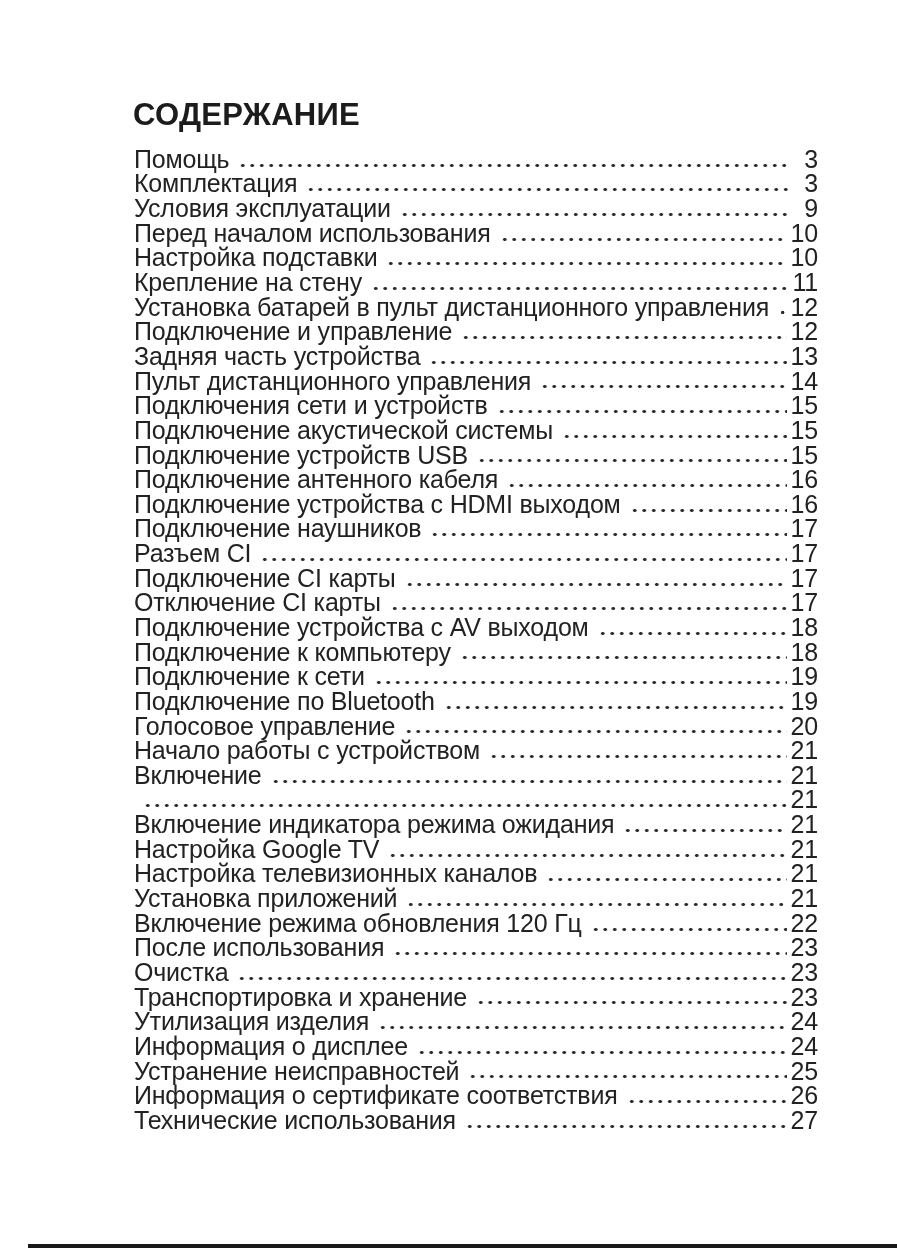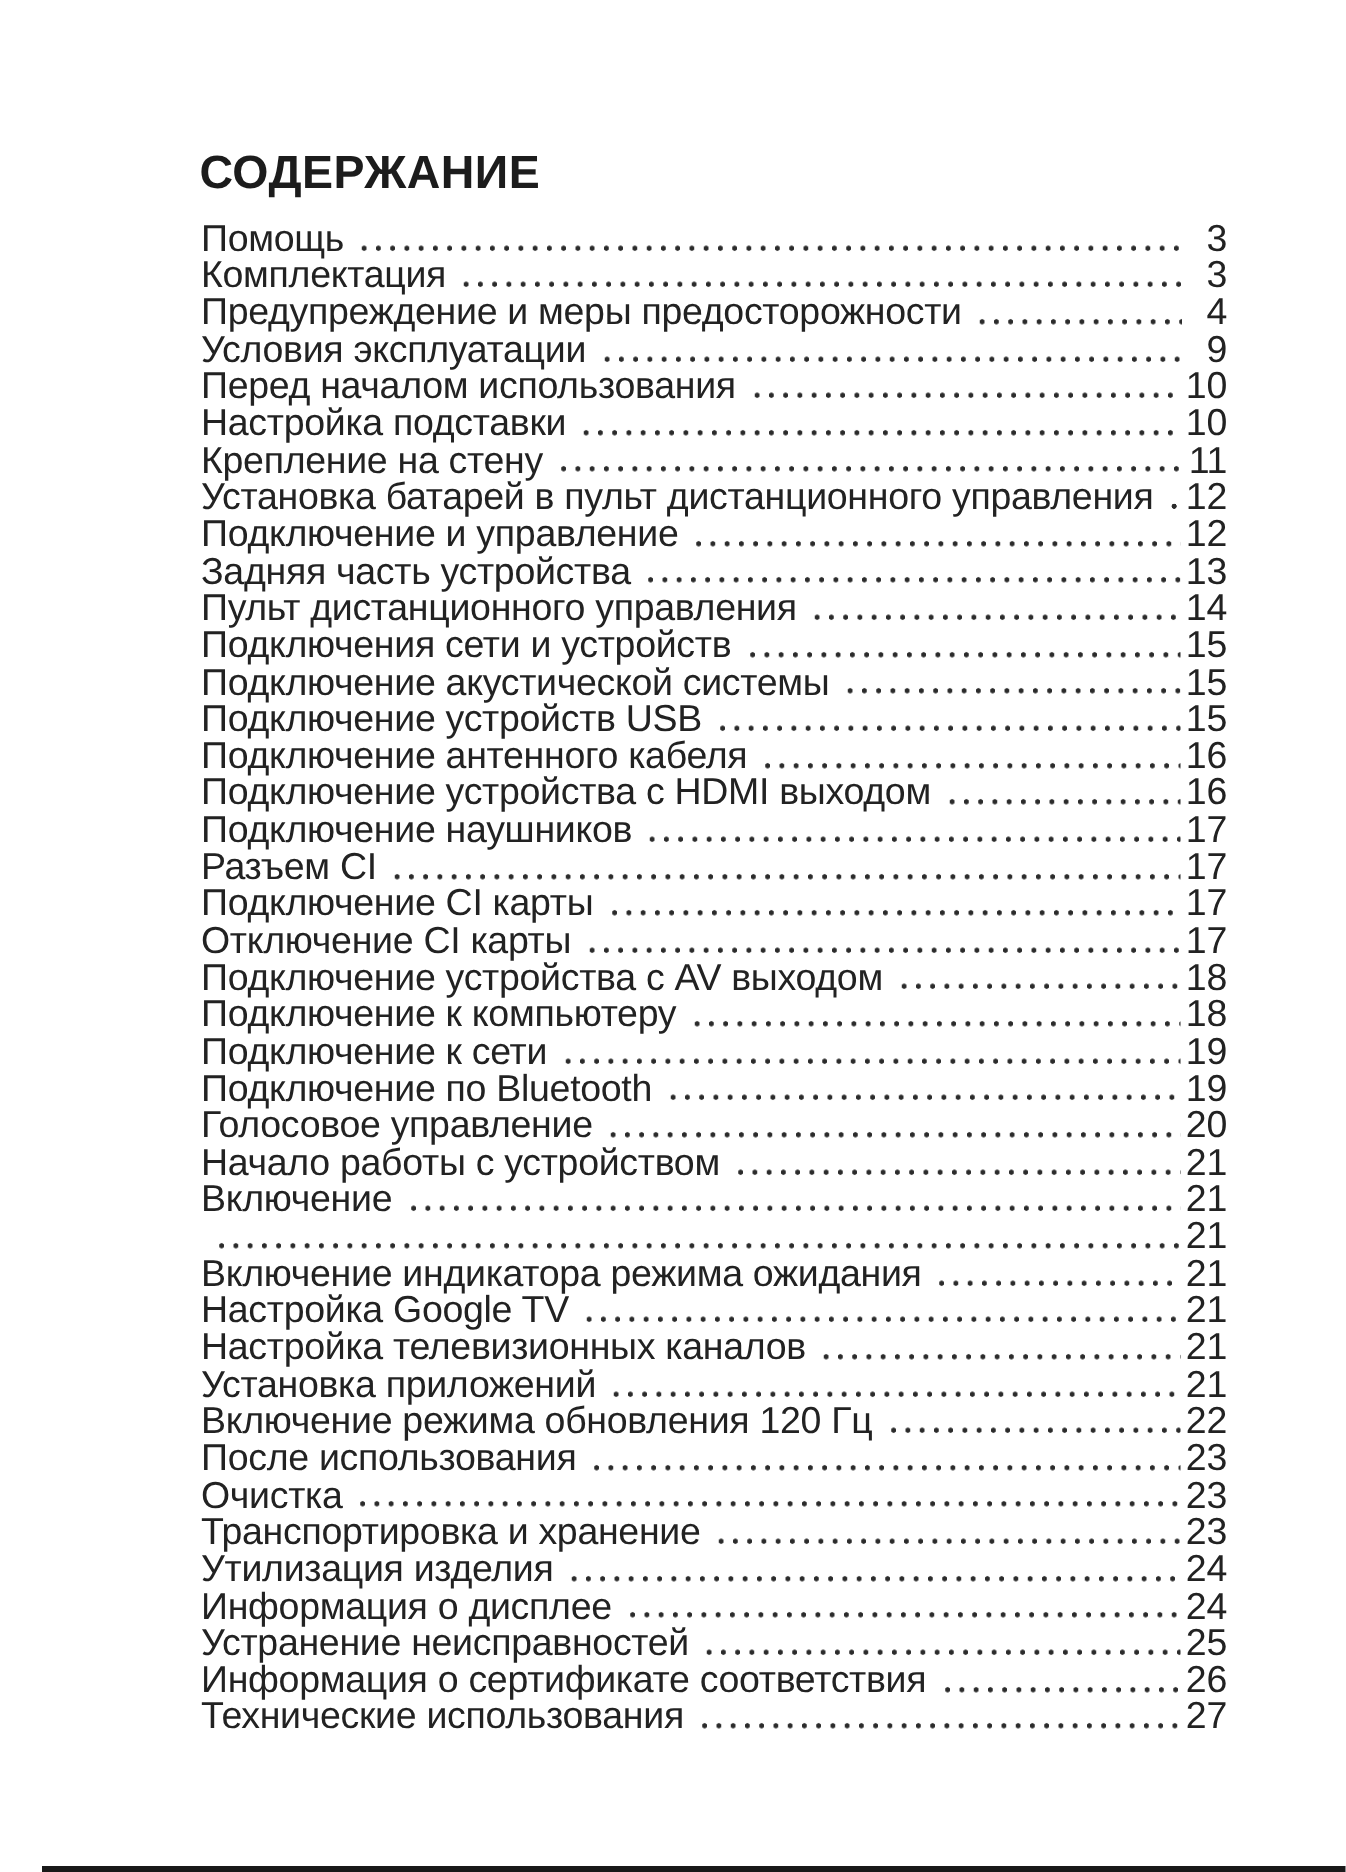--- a/index.html
+++ b/index.html
@@ -82,25 +82,20 @@
         <span class="toc-dots"></span>
         <span class="toc-page">3</span>
       </div>
 
       <div class="toc-row">
         <span class="toc-label">Комплектация</span>
         <span class="toc-dots"></span>
         <span class="toc-page">3</span>
       </div>
 
-      <div class="toc-row">
-        <span class="toc-label">Предупреждение и меры предосторожности</span>
-        <span class="toc-dots"></span>
-        <span class="toc-page">4</span>
-      </div>
 
       <div class="toc-row">
         <span class="toc-label">Условия эксплуатации</span>
         <span class="toc-dots"></span>
         <span class="toc-page">9</span>
       </div>
 
       <div class="toc-row">
         <span class="toc-label">Перед началом использования</span>
         <span class="toc-dots"></span>

